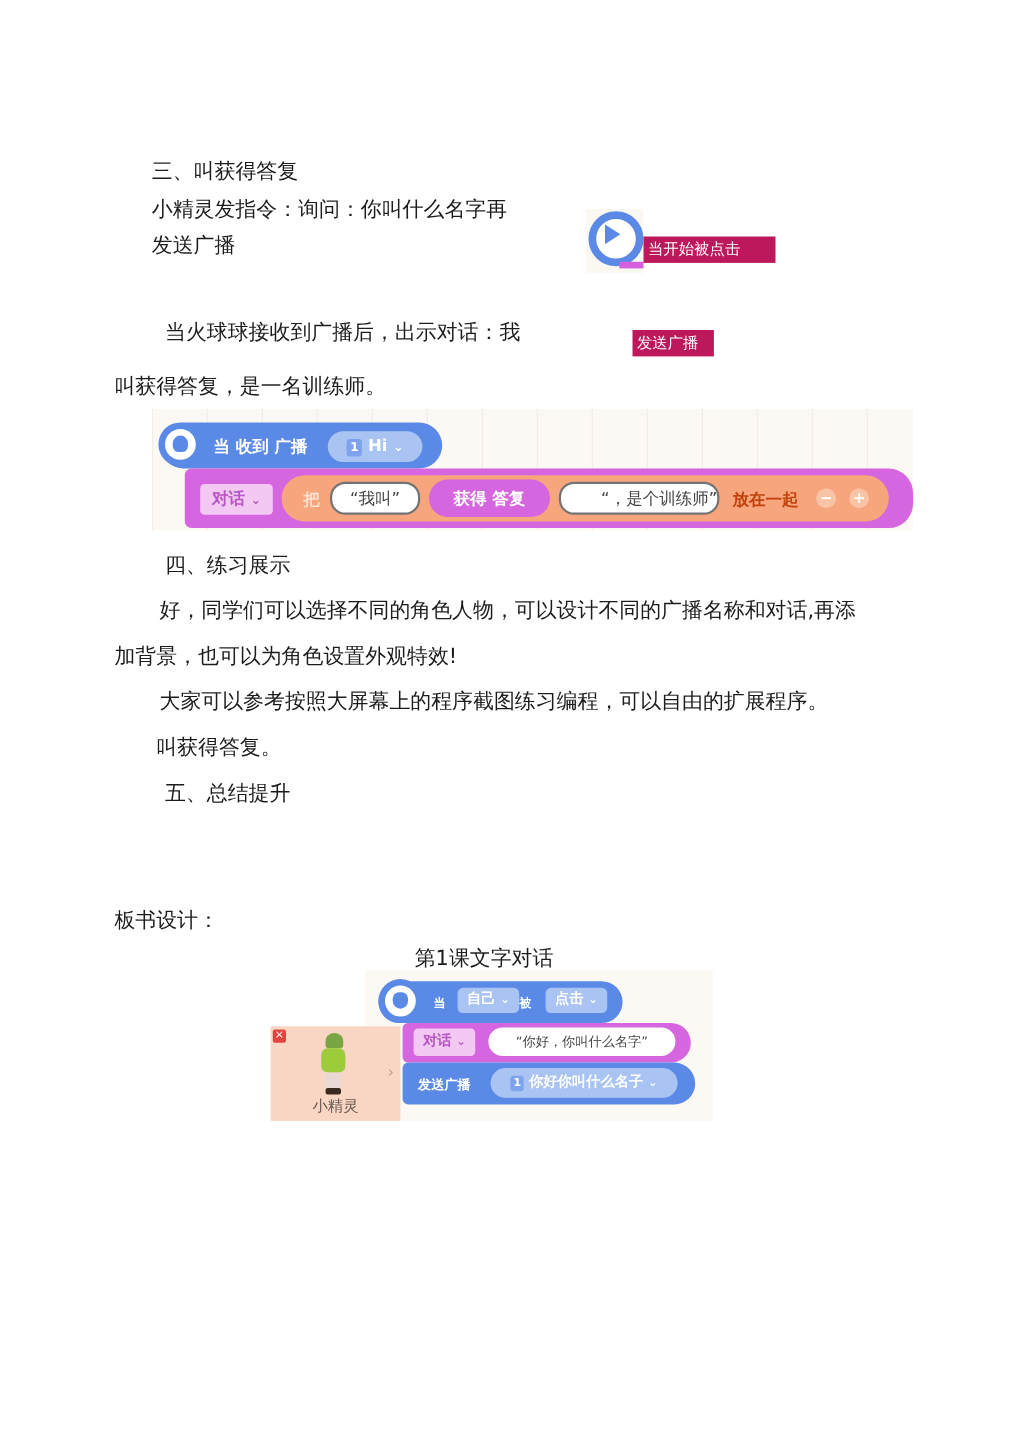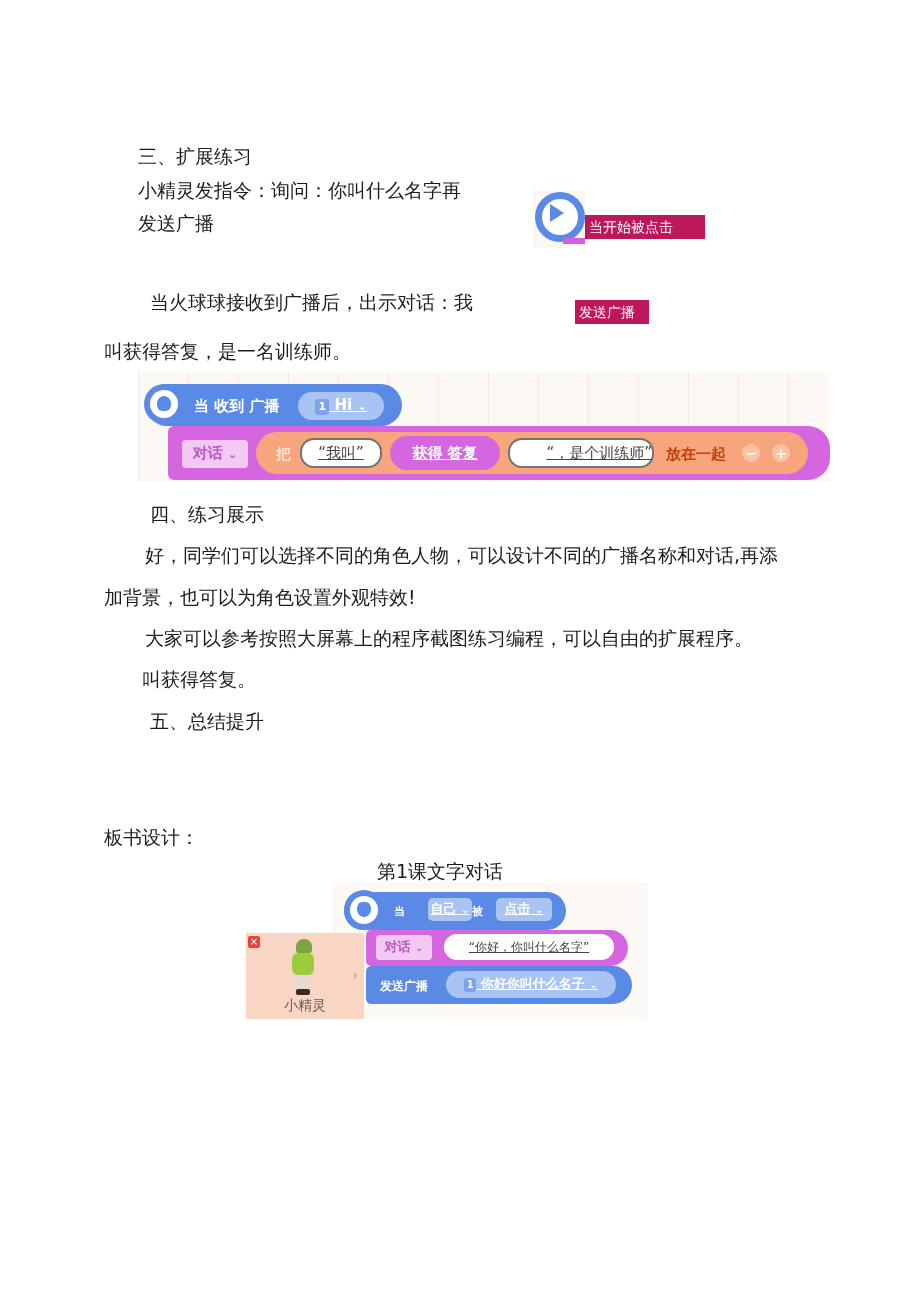--- a/index.html
+++ b/index.html
@@ -19,21 +19,21 @@
   
   .code1 { position: absolute; left: 138px; top: 372px; width: 692px; height: 110px; background: #fcf8f4; }
   .code1 .grid { position: absolute; inset: 0;
      background-image: linear-gradient(to right, rgba(230,220,210,0.5) 1px, transparent 1px);
      background-size: 50px 100%; }
   .hat { position: absolute; background: #5b8ae6; border-radius: 24px; }
   .hat-icon { position: absolute; width: 40px; height: 40px; border-radius: 50%; background: #5b8ae6; }
   .hat-icon .inner { position: absolute; left: 6px; top: 6px; width: 28px; height: 28px; border-radius: 50%; background: #fff; }
   .hat-icon .glyph { position: absolute; left: 13px; top: 12px; width: 14px; height: 15px; border-radius: 50% 50% 40% 40%; background: #5b8ae6; }
   .blk-text { position: absolute; color: #fff; font-size: 15px; line-height: 20px; font-weight: bold; white-space: nowrap; }
-  .pill { position: absolute; border-radius: 14px; font-size: 15px; line-height: 26px; white-space: nowrap; text-align: center; text-decoration: underline; }
+  .pill { position: absolute; border-radius: 14px; font-size: 15px; line-height: 26px; white-space: nowrap; text-align: center; }
   .pill.light-blue { background: #a9c4f2; color: #ffffff; font-weight: bold; }
   .pill.white { background: #ffffff; color: #444; border: 2px solid #737373; }
   .pill.purple { background: #d665e0; color: #fff; font-weight: bold; }
   .sq { position: absolute; border-radius: 4px; font-size: 15px; line-height: 26px; text-align: center; }
   .sq.pink { background: #f3c8f3; color: #b857c4; font-weight: bold; }
   .cmd { position: absolute; border-radius: 6px 22px 22px 6px; }
   .cmd.magenta { background: #d665e0; }
   .cmd.orange { background: #f7a57c; border-radius: 24px; }
   .cmd.blue { background: #5b8ae6; }
   .roundbtn { position: absolute; width: 18px; height: 18px; border-radius: 50%; background: #f9c3a6; color: #fff;
@@ -47,21 +47,21 @@
   .sprite-card .figure-head { position: absolute; left: 50px; top: 6px; width: 16px; height: 14px; background: #7aa544; border-radius: 50% 50% 20% 20%; }
   .sprite-card .figure-body { position: absolute; left: 46px; top: 20px; width: 22px; height: 22px; background: #9ccc3c; border-radius: 6px; }
   .sprite-card .figure-legs { position: absolute; left: 50px; top: 42px; width: 14px; height: 14px; background: #e8d9d4; }
   .sprite-card .figure-feet { position: absolute; left: 50px; top: 56px; width: 14px; height: 6px; background: #3a2a20; border-radius: 2px; }
   .sprite-card .name { position: absolute; left: 0; width: 118px; top: 64px; text-align: center; font-size: 14px; color: #6a5a52; }
   .sprite-card .arrow { position: absolute; right: 6px; top: 34px; color: #c49a86; font-size: 14px; }
 </style>
 </head>
 <body>
 
-<div class="t" style="left:138px; top:144px;">三、扩展练习</div>
+<div class="t" style="left:138px; top:144px;">三、叫获得答复</div>
 <div class="t" style="left:138px; top:178px;">小精灵发指令：询问：你叫什么名字再</div>
 <div class="t" style="left:138px; top:211px;">发送广播</div>
 
 <div class="play-icon">
   <div class="ring"></div>
     <div class="tri"></div>
     <div class="bar"></div>
 </div>
 <div class="blue-label" style="left:585px; top:215px; width:112px;">当开始被点击</div>
 
@@ -109,21 +109,21 @@
 <div class="t" style="left:104px; top:825px;">板书设计：</div>
 <div class="t" style="left:377px; top:859px;text-align:right;">第1课文字对话</div>
 
 <div class="code2">
   <div class="hat" style="left:12px; top:10px; width:222px; height:38px;"></div>
   <div class="hat-icon" style="left:12px; top:8px;">
     <div class="inner"></div>
       <div class="glyph" style="border-radius:40% 40% 50% 50%;"></div>
   </div>
   <div class="blk-text" style="left:62px; top:20px; font-size:11px;">当</div>
-  <div class="pill light-blue" style="left:96px; top:16px; width:44px; line-height:22px; font-size:13px; border-radius:5px;">
+  <div class="pill light-blue" style="left:84px; top:16px; width:56px; line-height:22px; font-size:13px; border-radius:5px;">
     <span>自己</span>
     <span style="font-size:10px;">⌄</span>
   </div>
   <div class="blk-text" style="left:140px; top:20px; font-size:11px;">被</div>
   <div class="pill light-blue" style="left:164px; top:16px; width:56px; line-height:22px; font-size:13px; border-radius:5px;">
     <span>点击</span>
     <span style="font-size:10px;">⌄</span>
   </div>
 
   <div class="cmd magenta" style="left:34px; top:48px; width:262px; height:36px;"></div>

